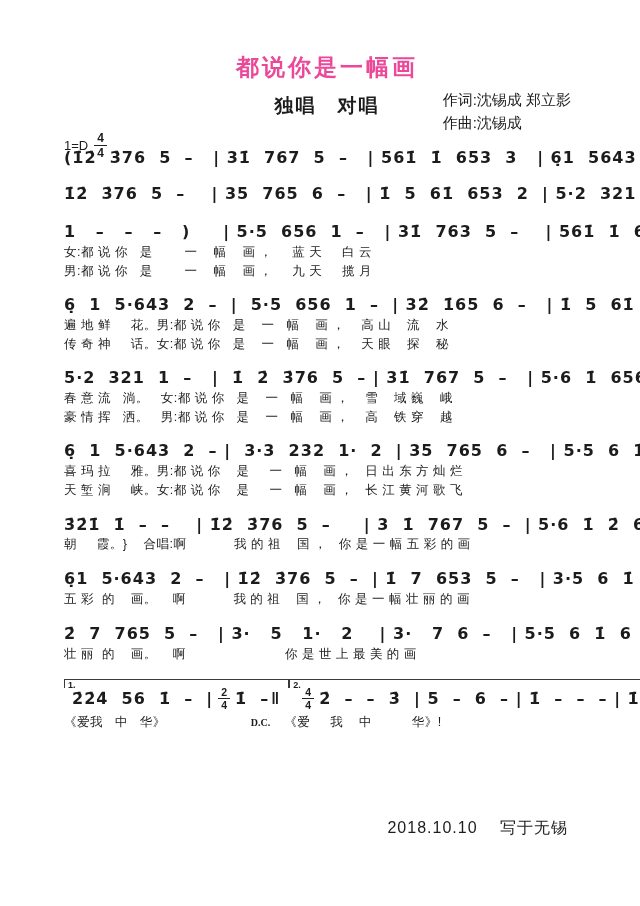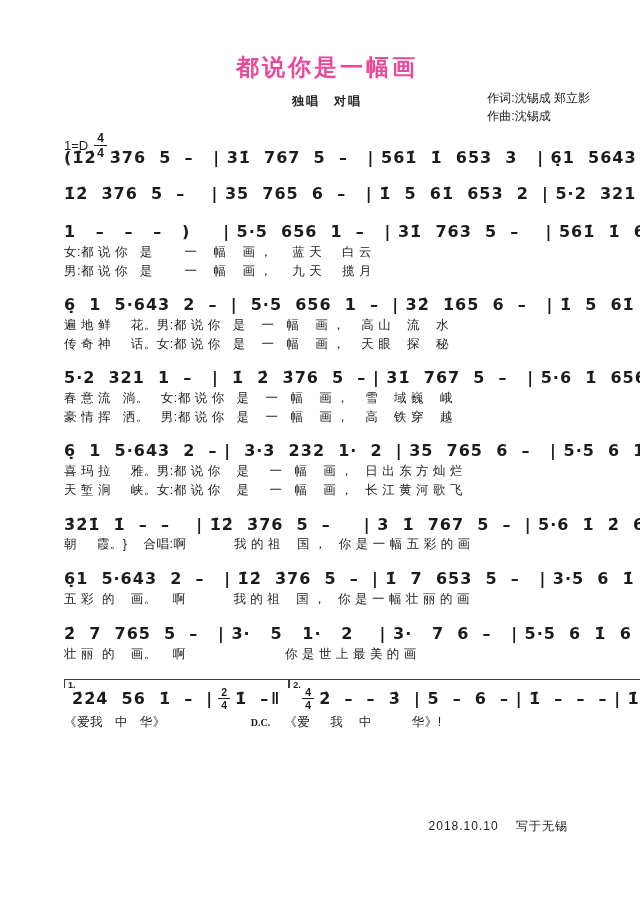--- a/index.html
+++ b/index.html
@@ -14,25 +14,25 @@
   .title{
     text-align:center;
     font-size:23px;
     font-weight:bold;
     letter-spacing:3px;
     color:#c8281e;
   }
   .header-row{position:relative;height:62px;margin-top:2px;}
   .subtitle{
     position:absolute;left:0;right:0;top:8px;
-    text-align:center;font-size:12px;font-weight:bold;letter-spacing:2px;
+    text-align:center;font-size:19px;font-weight:bold;letter-spacing:2px;
   }
   .credits{
-    position:absolute;right:0;top:4px;
-    font-size:12px;line-height:1.5;text-align:left;
+    position:absolute;right:19px;top:4px;
+    font-size:15px;line-height:1.5;text-align:left;
   }
   .keyblock{position:absolute;left:0;top:0;font-size:13px;}
   .keyline{display:flex;align-items:center;gap:6px;font-weight:normal;margin-top:47px;}
   .ts{display:inline-flex;flex-direction:column;align-items:center;line-height:1;font-weight:bold;}
   .ts-num{border-bottom:1px solid #222;padding:0 3px 1px 3px;}
   .ts-den{padding-top:1px;}
   .keyblock .ts{font-size:12px;}
   .tempoline{margin-top:7px;font-size:12px;white-space:pre;}
   .tempo{font-weight:bold;}
   .expression{margin-left:10px;}
@@ -65,21 +65,21 @@
   .volta-line{display:flex;align-items:center;}
   .volta-line .ts{font-size:10.5px;margin:0 5px;}
   .endbar{font-weight:bold;font-size:16px;margin-left:2px;}
   .final-lyrics{display:flex;align-items:baseline;margin-top:2px;}
   .final-lyrics .lyric1{margin-left:0;}
   .dc{font-size:10px;font-weight:bold;margin-left:85px;font-family:Liberation Serif, serif;}
   .final-lyrics .lyric2{margin-left:14px;}
 
   .footer{
     position:absolute;right:72px;top:818px;
-    font-size:12px;letter-spacing:1px;white-space:pre;
+    font-size:16px;letter-spacing:1px;white-space:pre;
   }
 </style>
 </head>
 <body>
 
 <div class="sheet">
 
   <div class="title" style="color: #ec4899;">都说你是一幅画</div>
 
   <div class="header-row">

